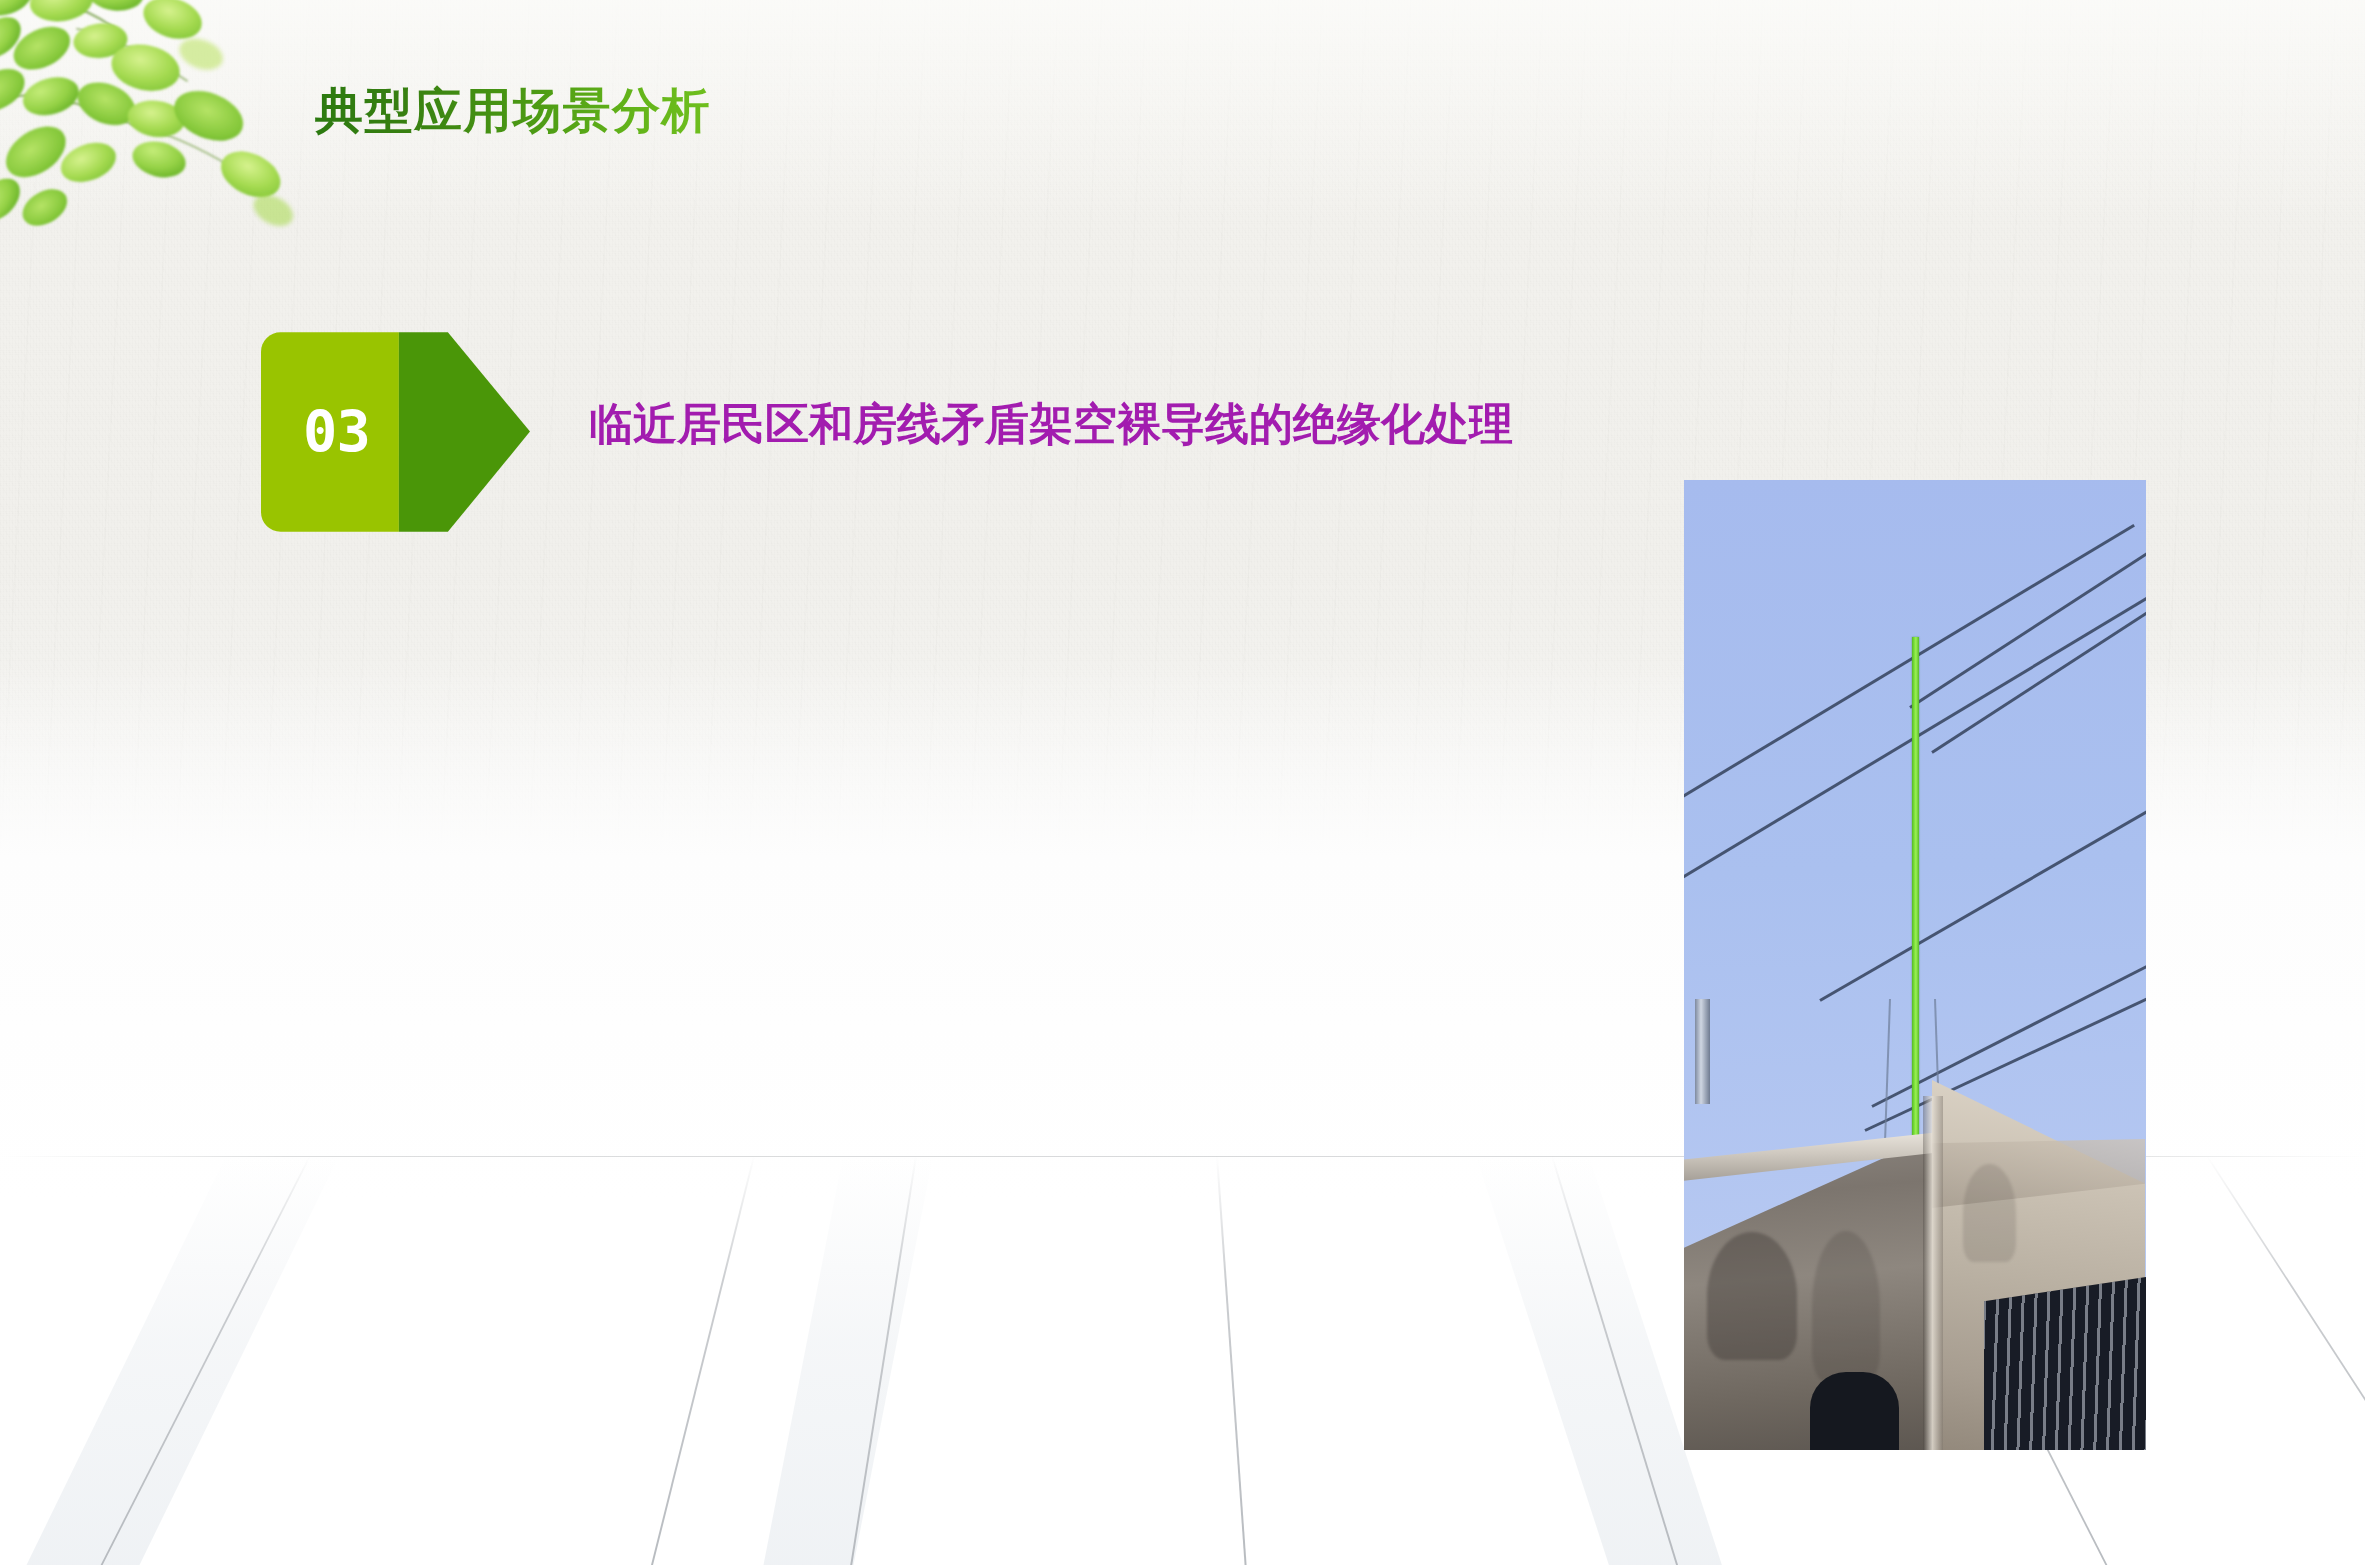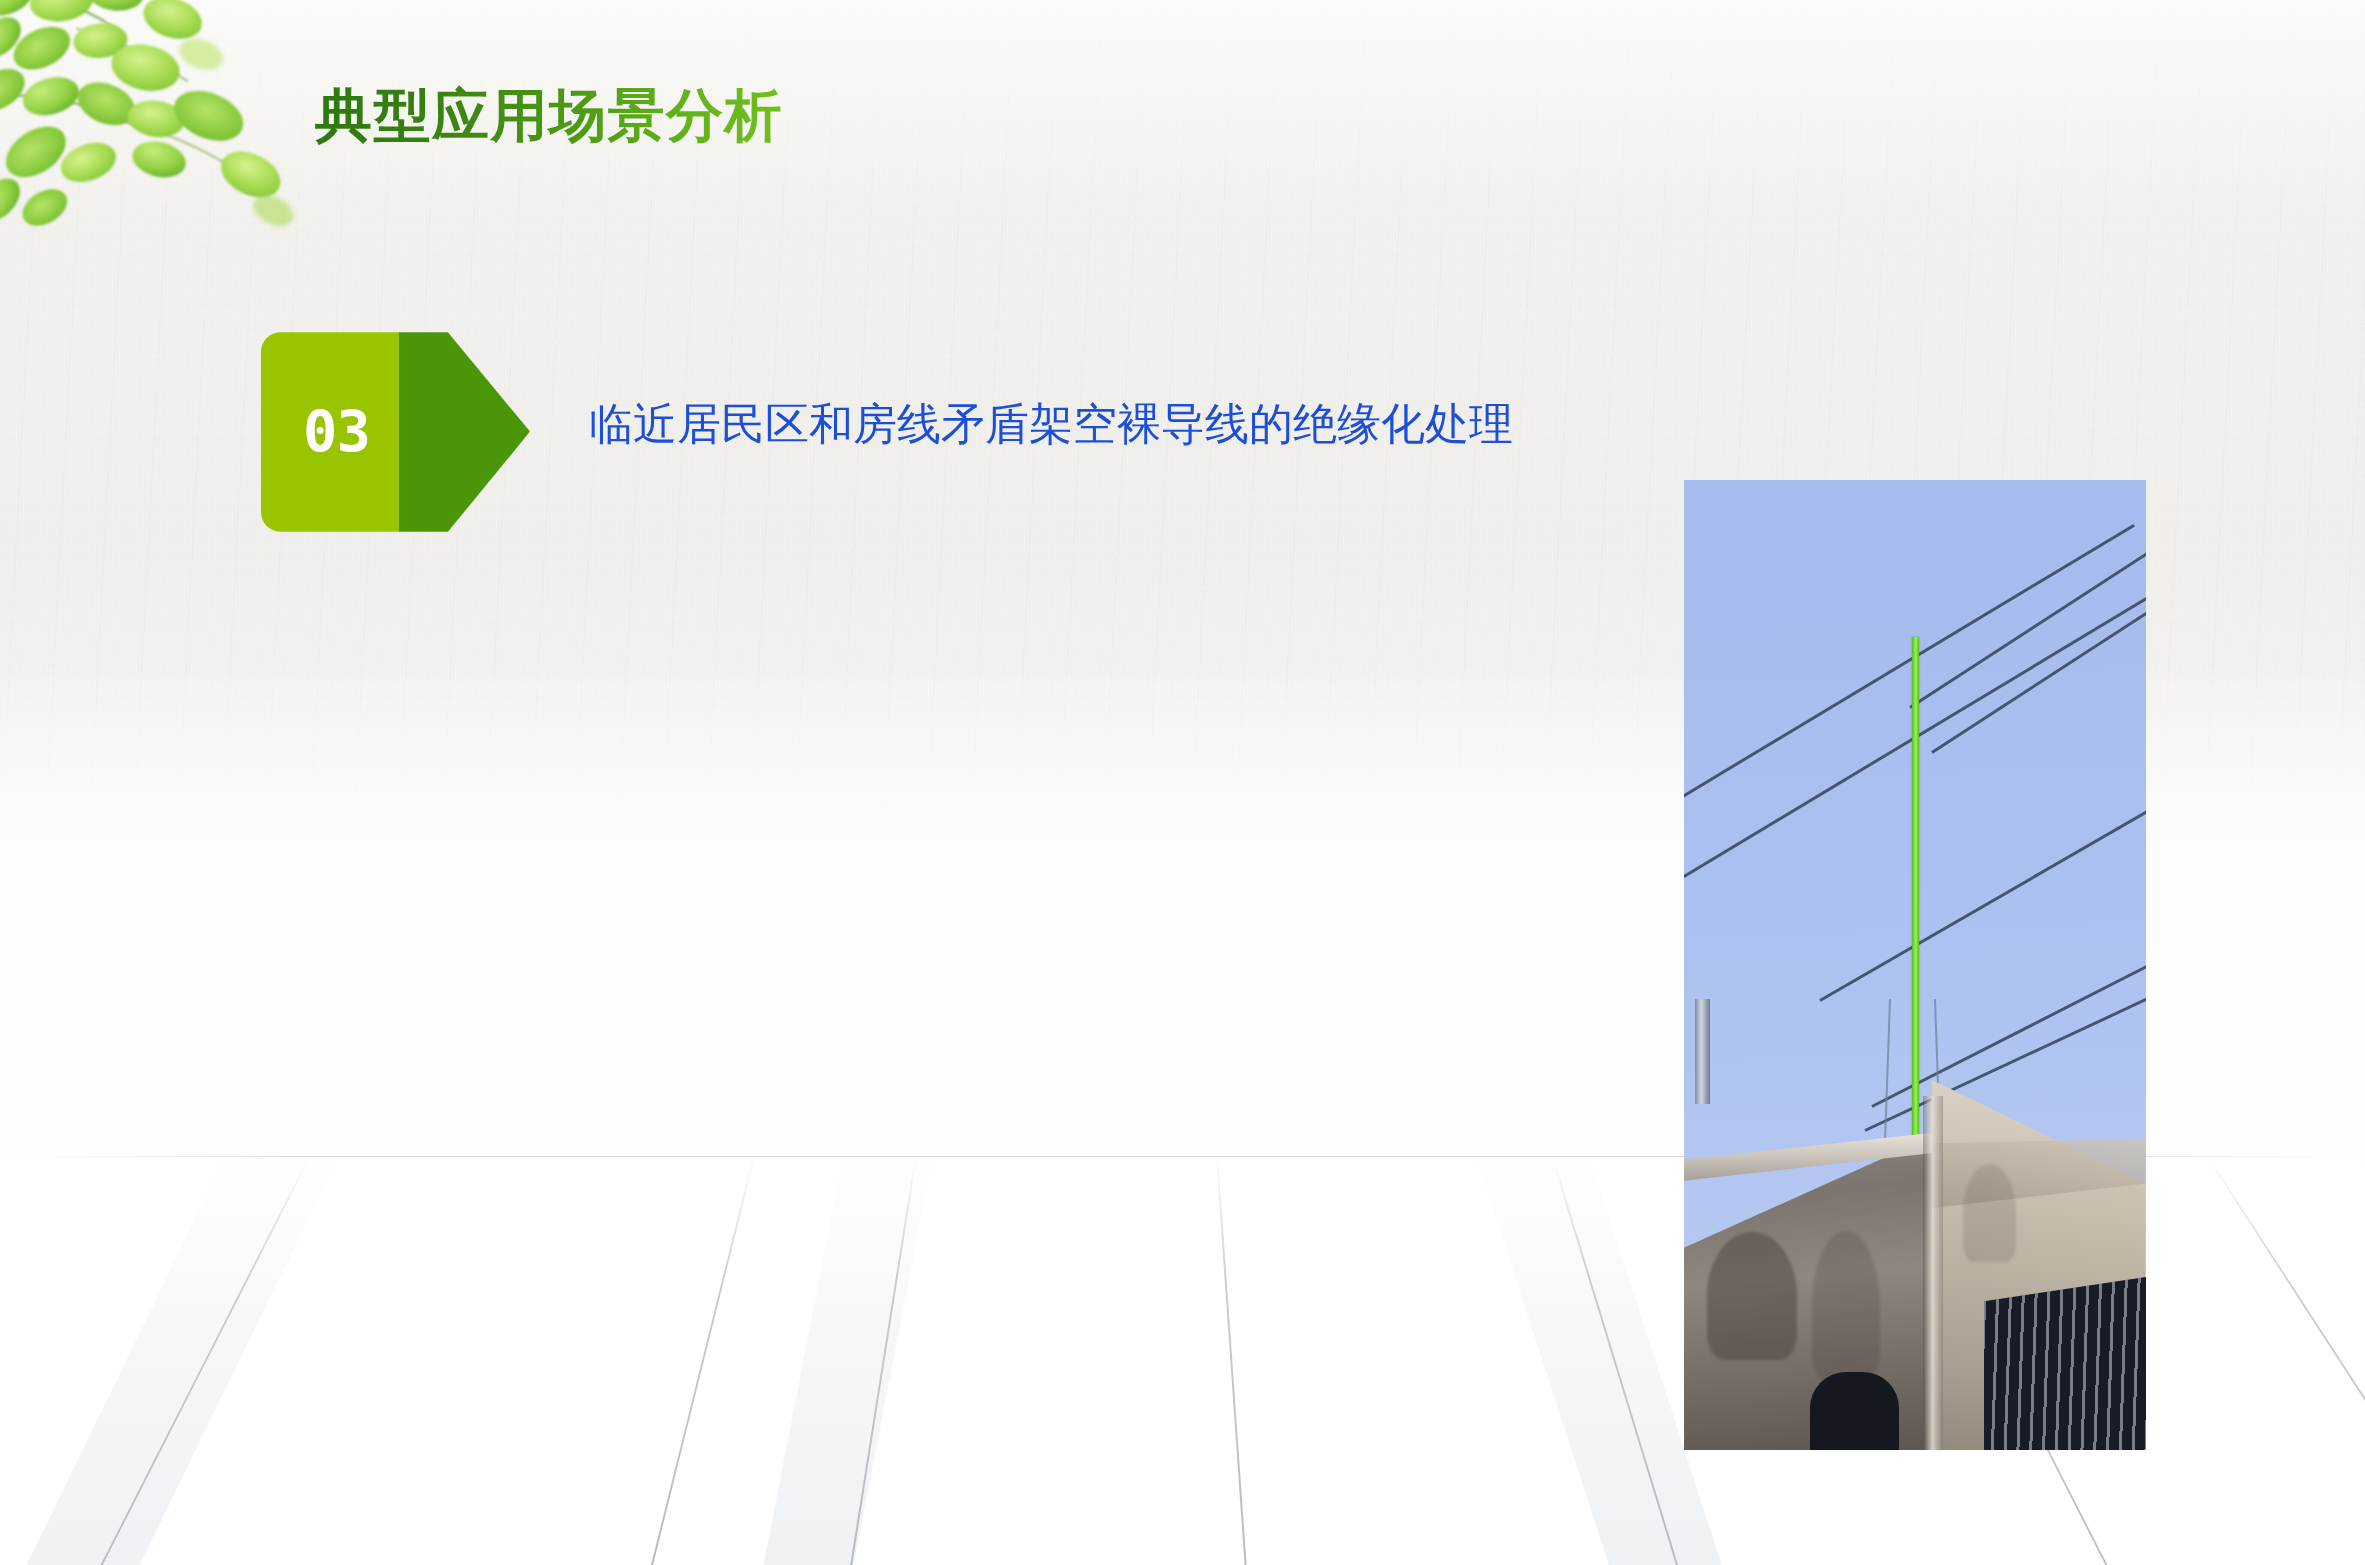--- a/index.html
+++ b/index.html
@@ -81,21 +81,21 @@
     position: absolute;
     left: -13.6px; top: -15px;
     width: 316px; height: 248px;
     pointer-events: none;
   }
 
   
   .slide-title {
     position: absolute;
     left: 315px; top: 84px;
-    font-size: 57px;
+    font-size: 48px;
     font-weight: bold;
     letter-spacing: 1.5px;
     line-height: 1.12;
     background: linear-gradient(90deg, #2c7a10 0%, #377f11 22%, #4c9a14 55%, #63b41a 80%, #6fbf1e 100%);
     -webkit-background-clip: text;
     background-clip: text;
     color: transparent;
     -webkit-text-fill-color: transparent;
     white-space: nowrap;
   }
@@ -117,22 +117,22 @@
     font-weight: bold;
     letter-spacing: -0.8px;
     font-family: "DejaVu Sans Mono", "Liberation Mono", monospace;
   }
 
   
   .section-heading {
     position: absolute;
     left: 589px; top: 398px;
     font-size: 44px;
-    font-weight: normal;
-    color: #1d4ed8;
+    font-weight: bold;
+    color: #a21caf;
     letter-spacing: 0px;
     white-space: nowrap;
     line-height: 1.2;
   }
 
   
   .body-copy {
     position: absolute;
     left: 251px; top: 584px;
     width: 1310px;

